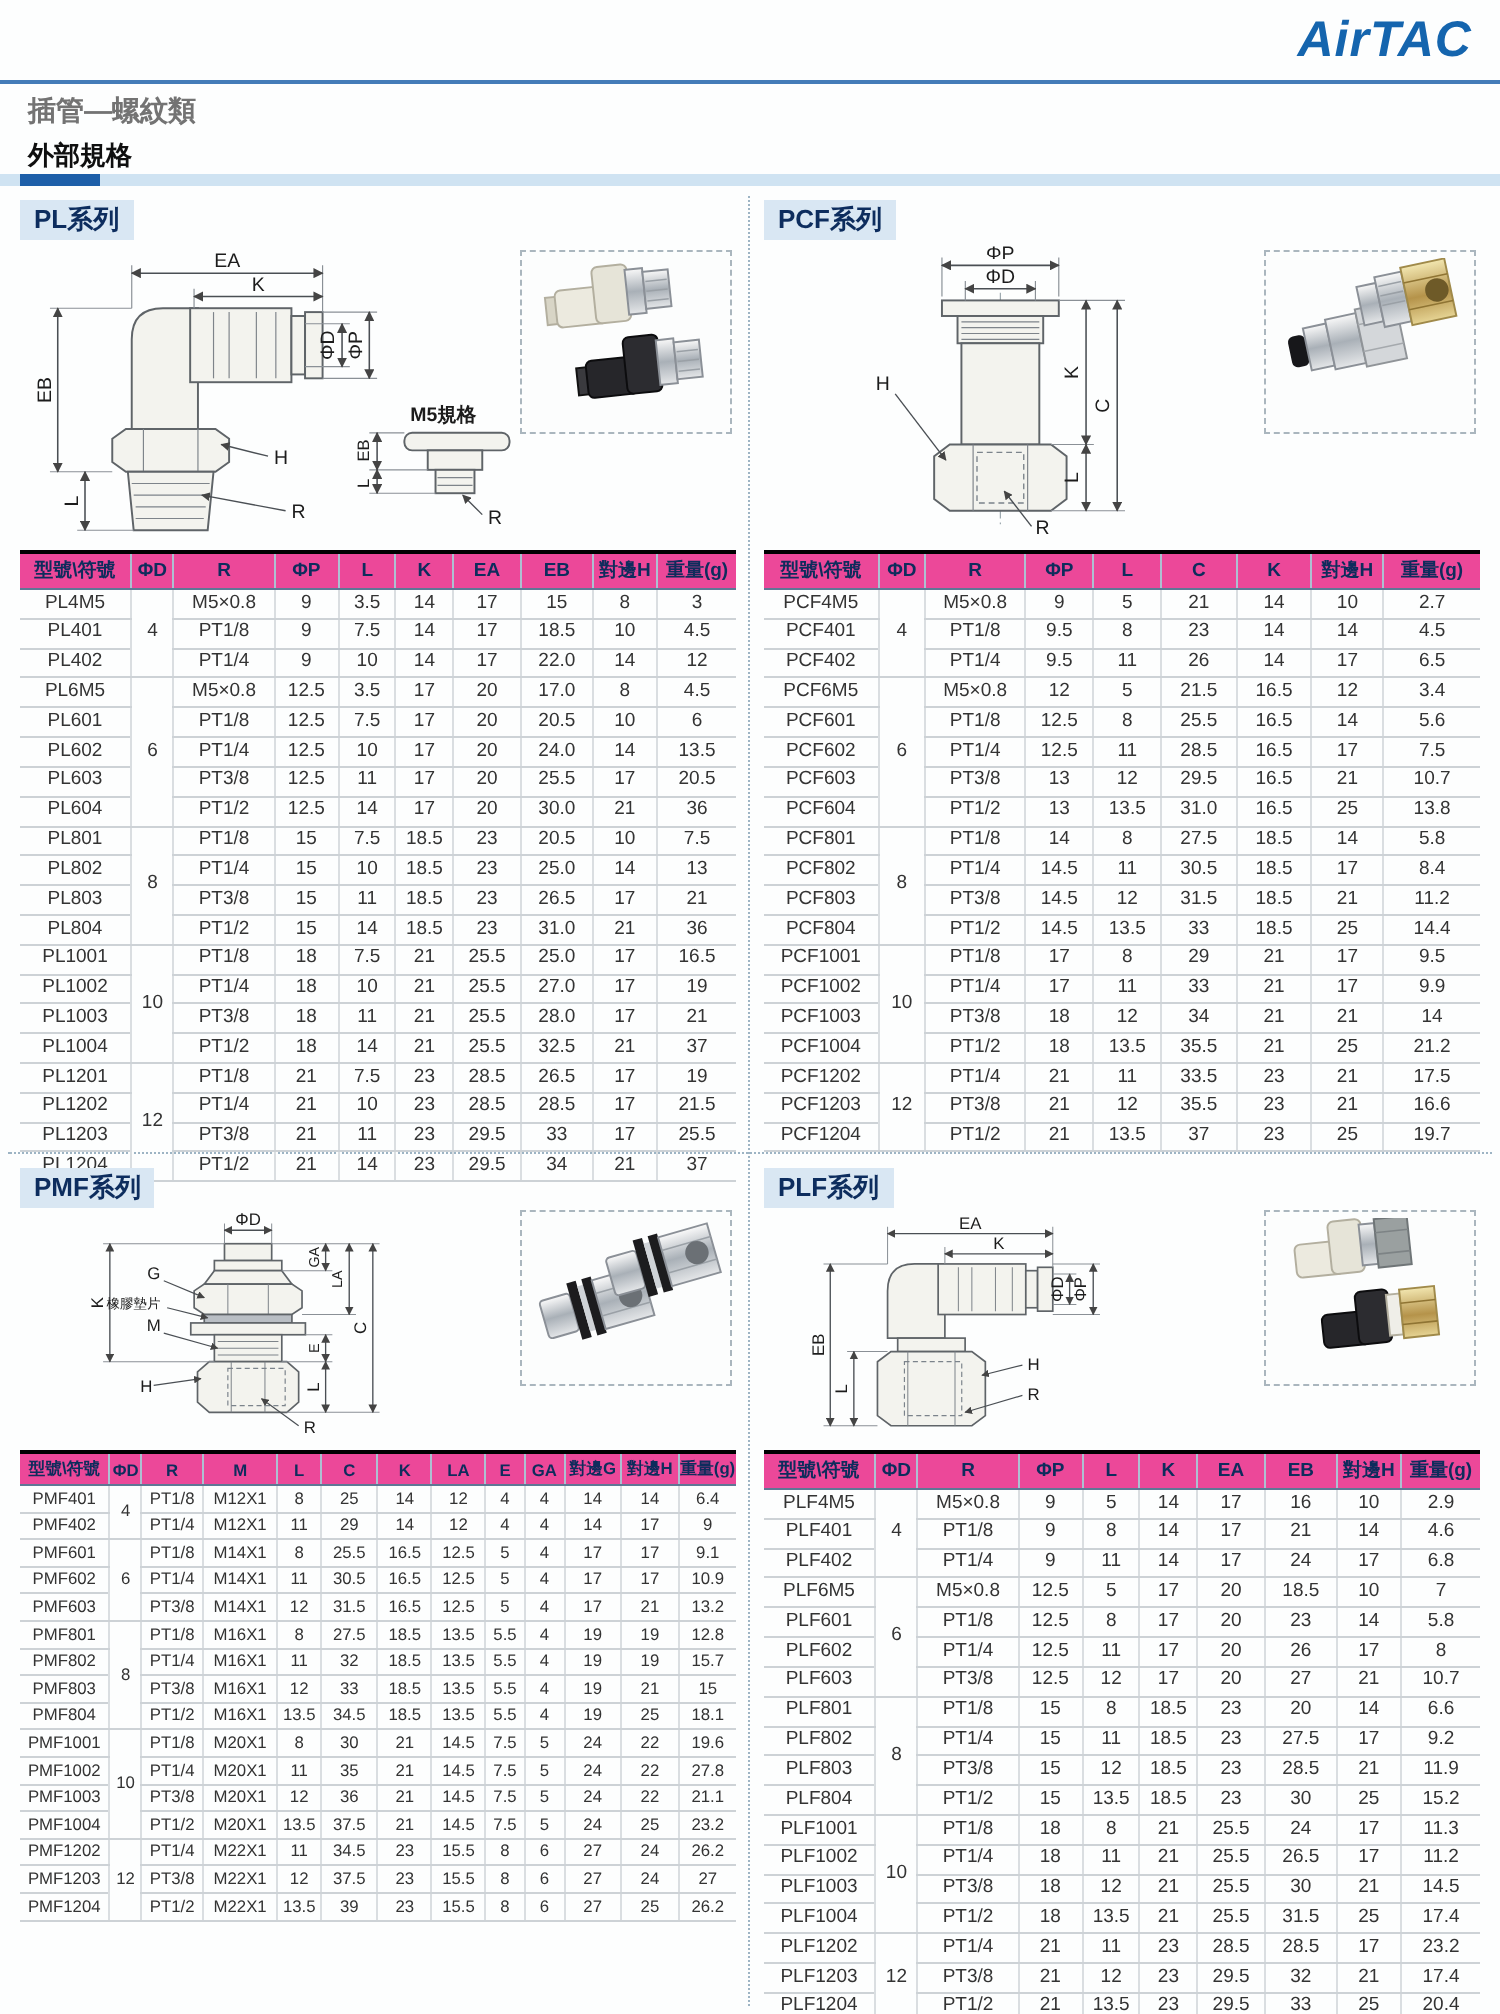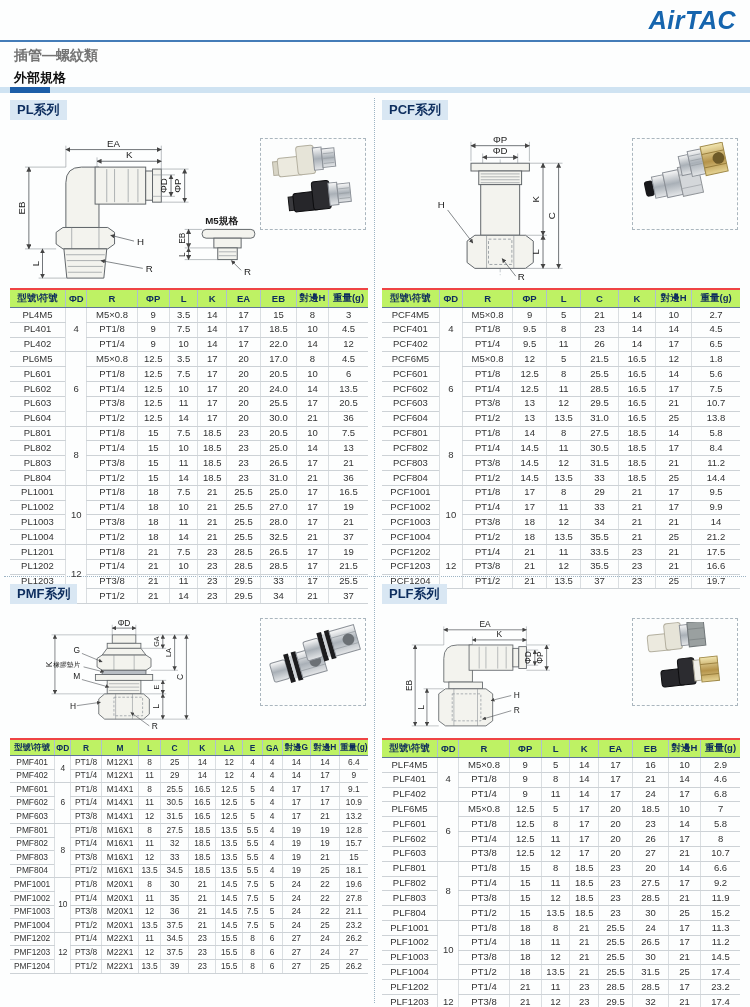--- a/index.html
+++ b/index.html
@@ -9,31 +9,31 @@
   .logo{position:absolute;right:14px;top:6px;font-size:25px;font-weight:bold;font-style:italic;color:#1565ae;letter-spacing:.5px;}
   .rule{position:absolute;left:0;right:0;top:40px;height:2px;background:#447cb8;}
   .subtitle{position:absolute;left:14px;top:47px;font-size:14px;font-weight:bold;color:#737373;}
   .sec{position:absolute;left:14px;top:69px;font-size:13px;font-weight:bold;color:#0f0f0f;}
   .secbar{position:absolute;left:0;right:0;top:87px;height:6px;background:#cfe3f2;}
   .secbar .dark{position:absolute;left:10px;top:0;width:40px;height:6px;background:#1d5fa9;}
   .vdiv{position:absolute;left:374px;top:98px;bottom:4px;border-left:1px dotted #9db4c4;}
   .hdiv{position:absolute;left:4px;right:4px;top:576px;border-top:1px dotted #9db4c4;}
   .quad{position:absolute;width:358px;}
   .q-pl{left:10px;top:100px}.q-pcf{left:382px;top:100px}.q-pmf{left:10px;top:584px}.q-plf{left:382px;top:584px}
-  .series{display:inline-block;background:#d9e7f3;color:#0d2d5e;font-weight:bold;font-size:13px;padding:1px 7px;margin-bottom:14px;}
+  .series{display:inline-block;background:#d9e7f3;color:#0d2d5e;font-weight:bold;font-size:13px;padding:1px 7px;margin-bottom:1px;}
   .figrow{position:relative;height:152px;}
   .figrow.short{height:118px;}
   .diagram{position:absolute;left:0;top:0;}
   .photo{position:absolute;right:2px;top:4px;width:104px;height:90px;border:1px dashed #aab6be;
          background:#fcfdfd;display:flex;align-items:center;justify-content:center;}
   .photo.low{top:0;width:104px;height:86px;}
   
   table.spec{width:100%;border-collapse:collapse;table-layout:fixed;margin-top:2px;}
-  .spec th{background:#bef264;color:#0e2c5c;font-weight:bold;font-size:9.5px;padding:2px 0;
-           border-top:2px solid #ef4444;border-bottom:1px solid #5f7795;border-left:1px solid #aebfd2;
+  .spec th{background:#ec4899;color:#0e2c5c;font-weight:bold;font-size:9.5px;padding:2px 0;
+           border-top:2px solid #000000;border-bottom:1px solid #5f7795;border-left:1px solid #aebfd2;
            white-space:nowrap;overflow:hidden;}
   .spec th:first-child{border-left:none;}
   .spec td{font-size:9.5px;color:#333;text-align:center;padding:1.6px 0;line-height:1.12;
            border-bottom:1px solid #cdd2d6;border-left:1px solid #dadee1;white-space:nowrap;overflow:hidden;}
   .spec td:first-child{border-left:none;}
   .spec tr.grp td{border-top:1px solid #98a1ab;}
   .q-pmf .spec th{font-size:8.4px;}
   .q-pmf .spec td{font-size:8.4px;}
   
   svg text{font-family:"Liberation Sans","DejaVu Sans",sans-serif;font-size:10px;fill:#1c1c1c;}
@@ -525,21 +525,21 @@
           </tr>
           <tr class="grp">
             <td>PCF6M5</td>
             <td rowspan="5">6</td>
             <td>M5×0.8</td>
             <td>12</td>
             <td>5</td>
             <td>21.5</td>
             <td>16.5</td>
             <td>12</td>
-            <td>1.8</td>
+            <td>3.4</td>
           </tr>
           <tr>
             <td>PCF601</td>
             <td>PT1/8</td>
             <td>12.5</td>
             <td>8</td>
             <td>25.5</td>
             <td>16.5</td>
             <td>14</td>
             <td>5.6</td>

